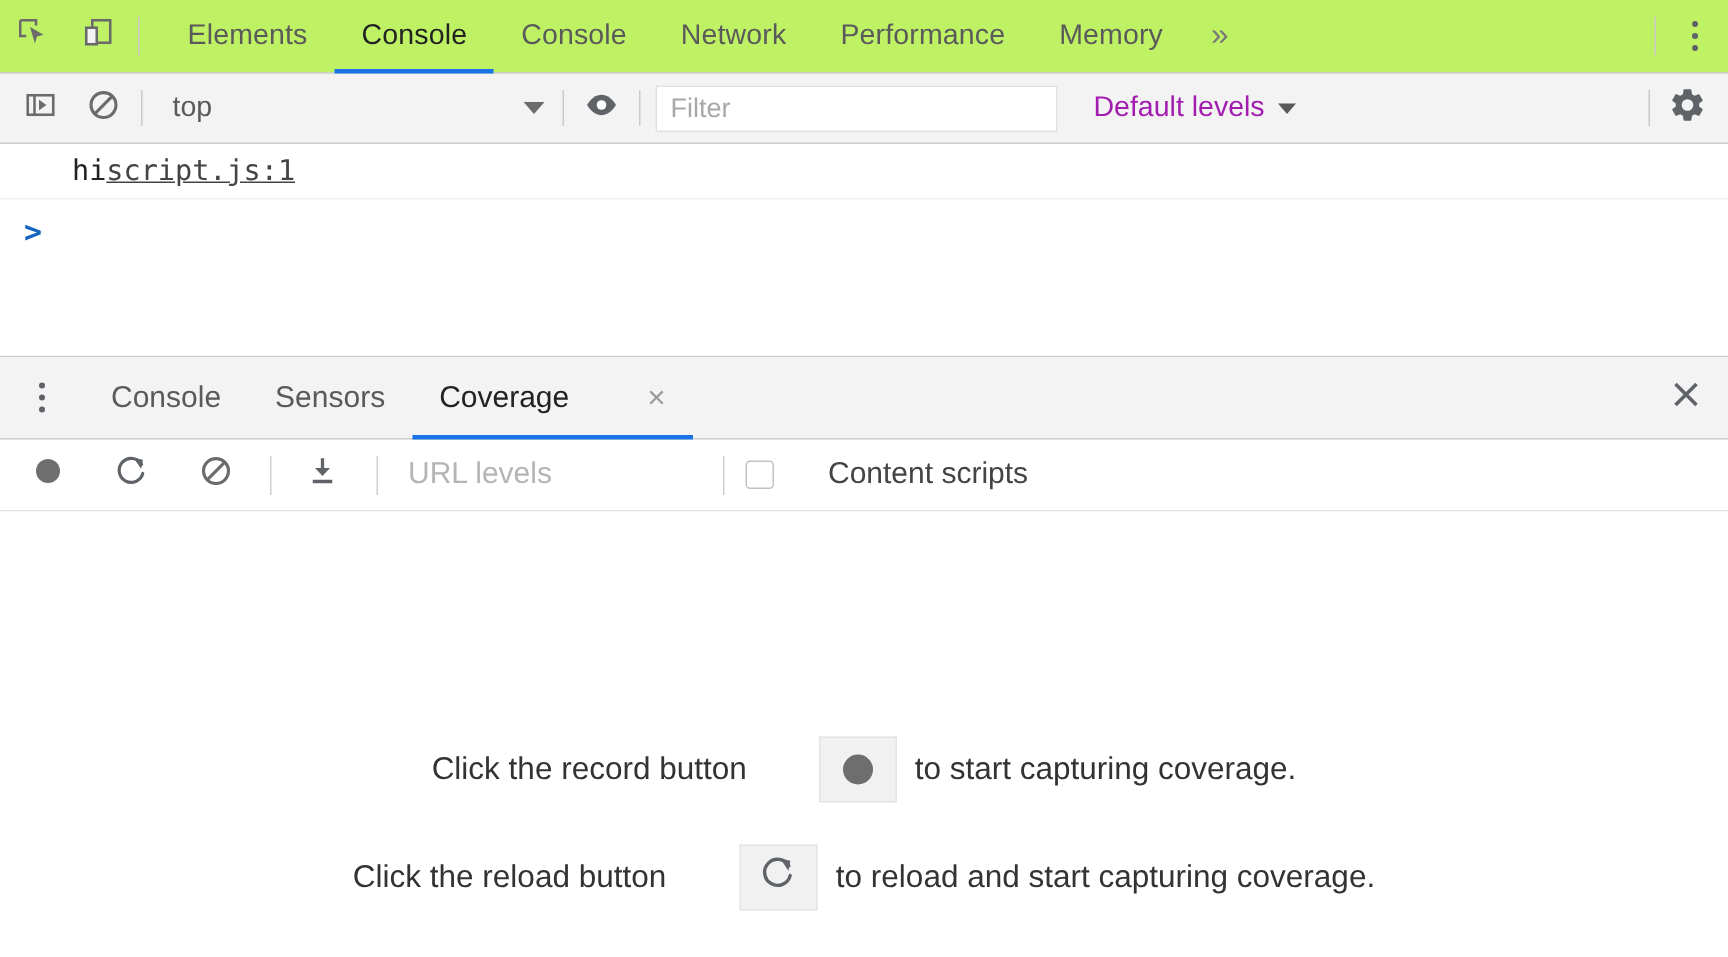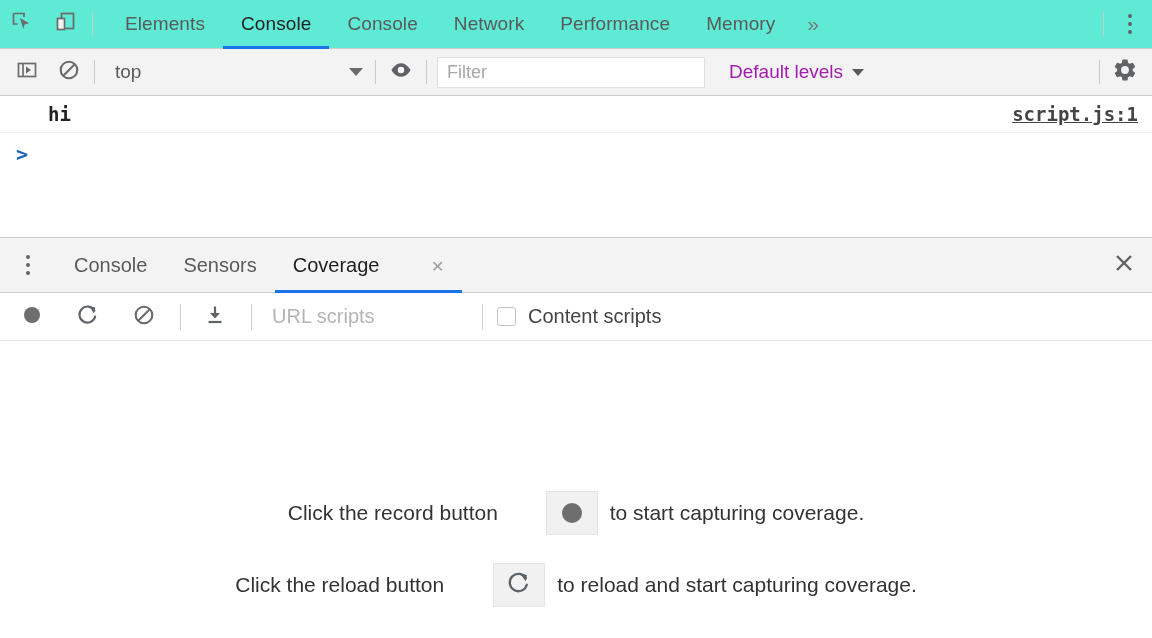--- a/index.html
+++ b/index.html
@@ -17,21 +17,21 @@
     height: 638px;
     display: flex;
     flex-direction: column;
     position: relative;
   }
 
   
   .main-tabbar {
     height: 48px;
     min-height: 48px;
-    background: #5eead4;
+    background: #bef264;
     border-bottom: 1px solid #cdcdcd;
     display: flex;
     align-items: stretch;
     position: relative;
   }
   .tb-icon-btn {
     width: 44px;
     display: flex;
     align-items: center;
     justify-content: center;
@@ -161,28 +161,26 @@
   
   .console-body {
     flex: 1;
     background: #fff;
     overflow: hidden;
     position: relative;
   }
   .console-msg {
     display: flex;
     align-items: center;
-    justify-content: space-between;
     padding: 4px 14px 4px 48px;
     border-bottom: 1px solid #f0f0f0;
     font-family: "DejaVu Sans Mono", monospace;
     font-size: 19px;
     color: #222;
     min-height: 28px;
-    font-weight: bold;
   }
   .console-link {
     font-family: "DejaVu Sans Mono", monospace;
     font-size: 19px;
     color: #444;
     text-decoration: underline;
     cursor: pointer;
   }
   .console-prompt {
     display: flex;
@@ -282,20 +280,21 @@
     font-size: 20px;
     color: #b5b5b5;
     margin-left: 6px;
     min-width: 210px;
     cursor: text;
   }
   .content-scripts {
     display: flex;
     align-items: center;
     cursor: pointer;
+    gap: 24px;
   }
   .cs-box {
     width: 19px; height: 19px;
     border: 1px solid #c2c2c2;
     border-radius: 3px;
     background: #fff;
     margin-right: 12px;
     box-sizing: border-box;
   }
   .cs-label {
@@ -544,21 +543,21 @@
             <line x1="12" y1="3.5" x2="12" y2="13" stroke="#5f6368" stroke-width="2.2"></line>
             <path d="M7 10 L12 15.4 L17 10 Z" fill="#5f6368"></path>
             <line x1="5.5" y1="19" x2="18.5" y2="19" stroke="#5f6368" stroke-width="2.2"></line>
           </svg>
         </span>
       </div>
 
       <div class="cov-sep"></div>
 
       <div class="url-filter">
-        <span>URL scripts</span>
+        <span>URL levels</span>
       </div>
 
       <div class="cov-sep"></div>
 
       <div class="content-scripts">
         <span class="cs-box"></span>
         <span class="cs-label">Content scripts</span>
       </div>
     </div>
 

